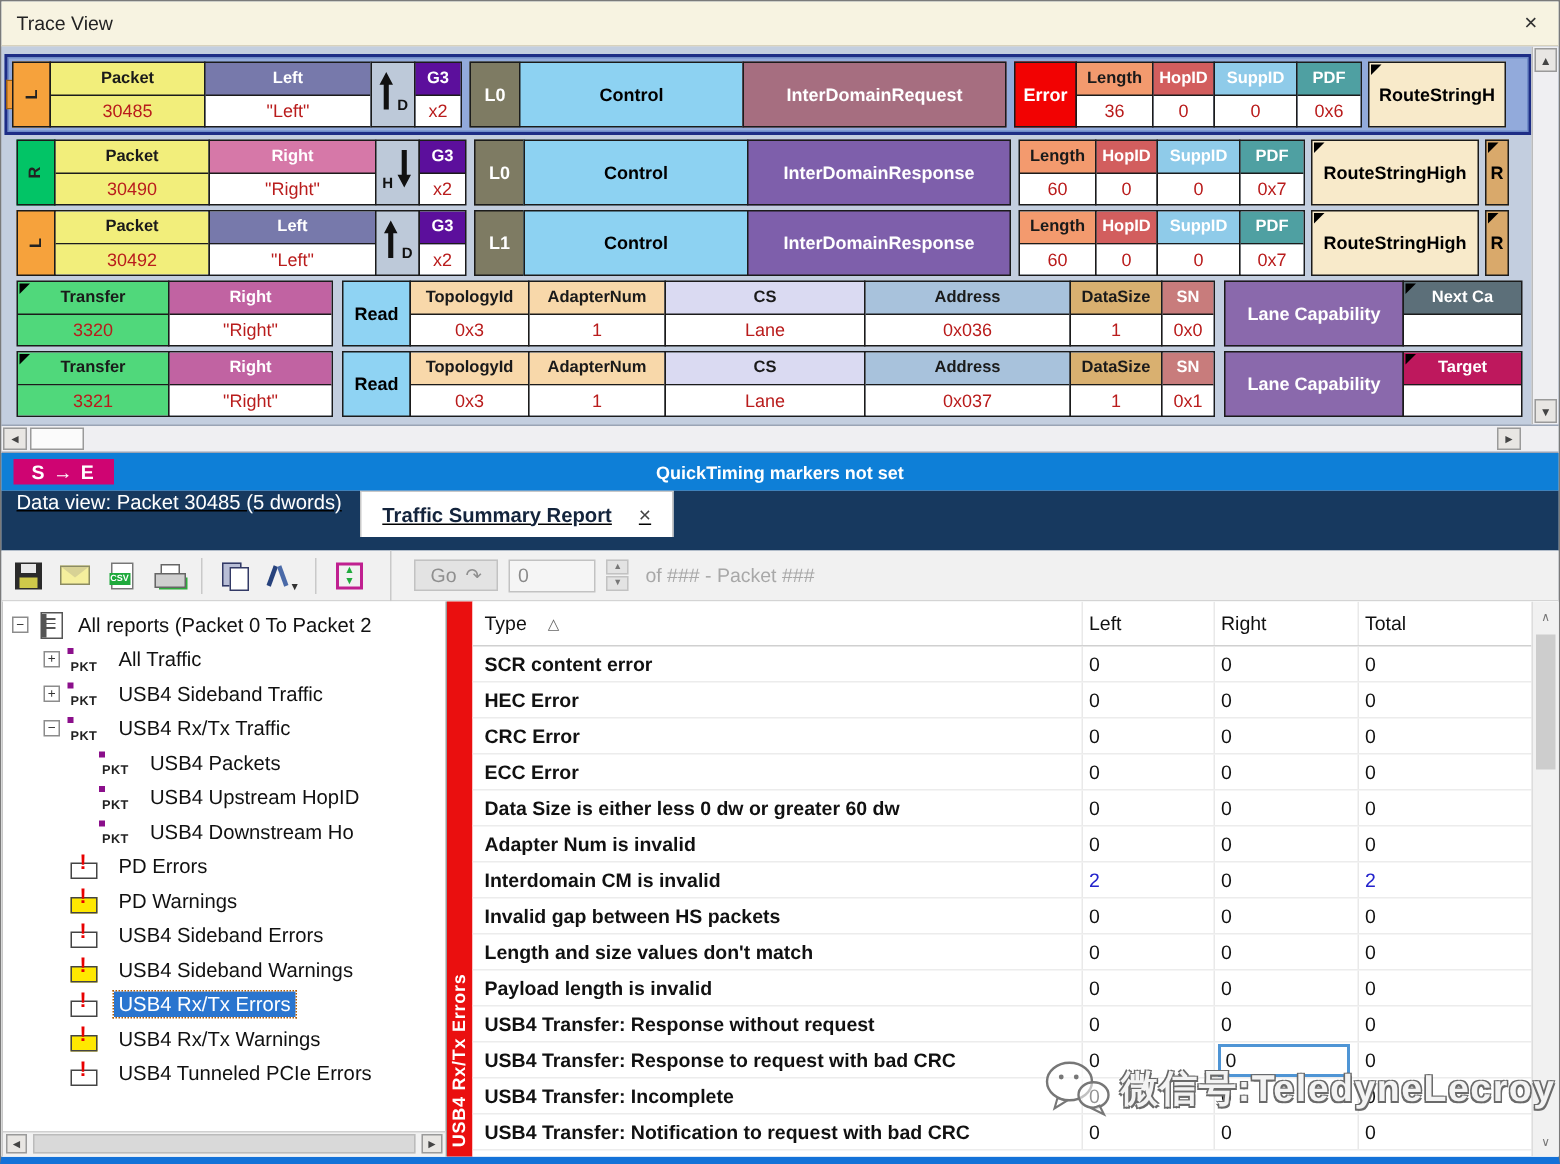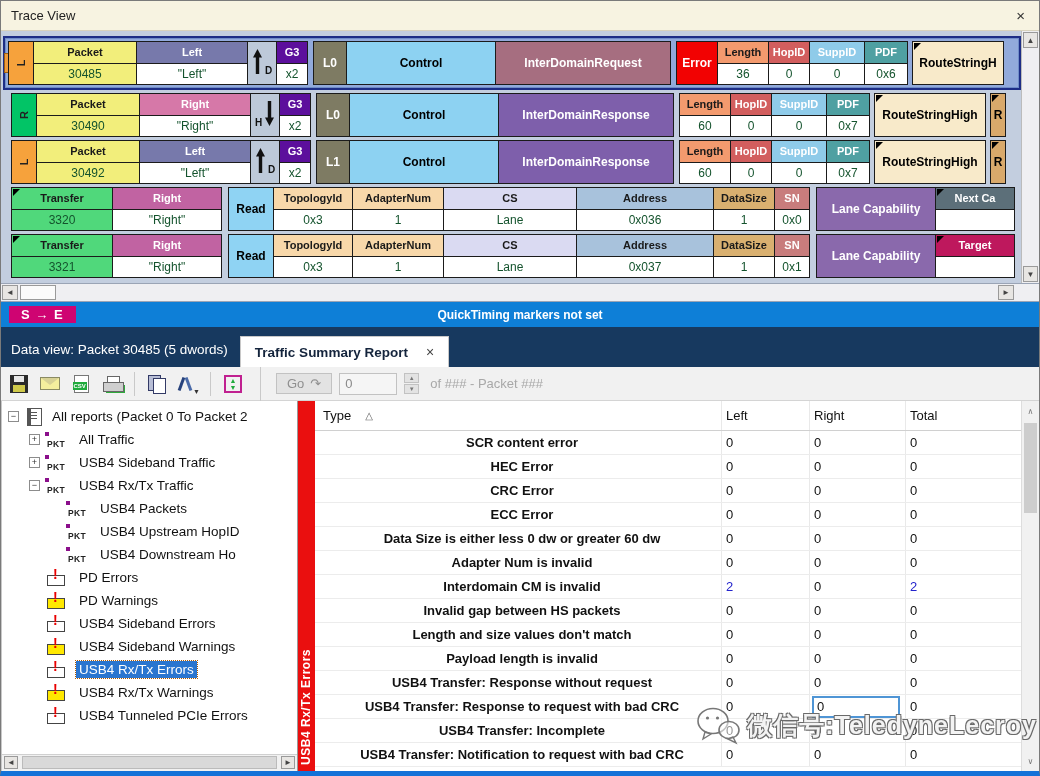--- a/index.html
+++ b/index.html
@@ -19,21 +19,21 @@
   .selwrap { position:relative; border:2px solid #1d2d86; background:#92aadb; padding:3px 0 3px 3px; margin:0 0 3px -8px; box-shadow:0 0 0 1px #6f8cc8 inset; }
   .selwrap .trow { margin-bottom:0; }
   .marker { position:absolute; left:-1px; top:50%; transform:translateY(-50%); width:11px; height:20px; background:#ef9b3c; clip-path:polygon(0 0,55% 0,100% 50%,55% 100%,0 100%); border:1px solid #9c5f12;}
   .cell { position:relative; border:1px solid #1b1b1b; margin-left:-1px; display:flex; flex-direction:column; overflow:hidden; flex:0 0 auto;}
   .cell.first { margin-left:0; }
   .gapc { border:none; background:transparent; flex:0 0 auto; margin-left:0;}
   .tabc { width:26px; align-items:center; justify-content:center; }
   .tabc span { transform:rotate(-90deg); font-size:11px; font-weight:bold; color:#222;}
   .hdr { flex:1; display:flex; align-items:center; justify-content:center; font-size:11px; font-weight:bold; color:#1a1a1a; border-bottom:1px solid #1b1b1b; white-space:nowrap; overflow:hidden;}
   .hdr.wt { color:#fff; }
-  .val { flex:1; display:flex; align-items:center; justify-content:center; font-size:12px; color:#14532d; background:#fff; white-space:nowrap; overflow:hidden;}
+  .val { flex:1; display:flex; align-items:center; justify-content:center; font-size:12px; color:#b91c1c; background:#fff; white-space:nowrap; overflow:hidden;}
   .plain { justify-content:center; align-items:center; flex-direction:row; font-size:12px; font-weight:bold; white-space:nowrap;}
   .arrowc { flex-direction:row; align-items:center; justify-content:center; gap:2px; background:#bdc9d9; }
   .arrowc .ltr { font-size:10px; font-weight:bold; color:#111; align-self:flex-end; margin-bottom:8px;}
   .cornermark { position:absolute; top:1px; left:1px; width:0; height:0; border-top:7px solid #000; border-right:7px solid transparent; }
 
   
   .sb-btn { background:#e8e6e3; border:1px solid #9a9a9a; color:#444; display:flex; align-items:center; justify-content:center; font-size:8px; }
   #trace-vsb { position:absolute; right:0; top:0; bottom:0; width:18px; background:#efeff2; border-left:1px solid #bbb; }
   #trace-vsb .sb-btn { position:absolute; left:1px; width:15px; height:16px; }
   #trace-vsb .up { top:1px; }
@@ -42,21 +42,21 @@
   #trace-hsb .lf { position:absolute; left:1px; top:1px; width:16px; height:15px;}
   #trace-hsb .rt { position:absolute; right:25px; top:1px; width:16px; height:15px;}
   #trace-hsb .thumb { position:absolute; left:19px; top:1px; width:36px; height:15px; background:#fbfbfb; border:1px solid #9a9a9a;}
 
   
   #qtbar { height:25px; background:#0e7fd7; display:flex; align-items:center; position:relative; flex:0 0 auto;}
   #qtbar .badge { margin-left:8px; background:#cf0472; color:#fff; font-size:13px; font-weight:bold; padding:1px 12px; letter-spacing:1px;}
   #qtbar .msg { position:absolute; left:0; right:0; text-align:center; color:#fff; font-size:12px; font-weight:bold;}
 
   
-  #dvbar { height:40px; background:#17395f; display:flex; align-items:flex-end; flex:0 0 auto;}
+  #dvbar { height:40px; background:#17395f; display:flex; flex:0 0 auto;text-decoration:underline;}
   #dvbar .lbl { color:#fff; font-size:13.5px; padding:0 12px 10px 10px; }
   #dvbar .tab { background:#fff; color:#14243c; font-size:13.5px; font-weight:bold; height:31px; display:flex; align-items:center; padding:12px 14px; gap:18px; border:1px solid #c8c8c8; border-bottom:none;}
   #dvbar .tab .x { font-weight:normal; color:#444; font-size:14px;}
 
   
   #toolbar { height:34px; background:#f1f1f1; border-bottom:1px solid #d4d4d4; display:flex; align-items:center; padding:0 6px; gap:7px; flex:0 0 auto;}
   .tbtn { width:24px; height:24px; display:flex; align-items:center; justify-content:center; }
   .tsep { width:1px; height:24px; background:#c9c9c9; margin:0 3px;}
   .tsep.tall { height:34px; margin:0 8px;}
   .gobtn { background:#e3e3e3; border:1px solid #c2c2c2; color:#8f8f8f; font-size:13px; padding:2px 10px; display:flex; gap:6px; align-items:center;}
@@ -88,21 +88,21 @@
   #tree-hsb .rt { position:absolute; right:2px; top:1px; width:14px; height:13px;}
   #tree-hsb .thumb { position:absolute; left:20px; right:20px; top:1px; height:13px; background:#d9d9d9; border:1px solid #bbb;}
 
   #sidetab { width:17px; flex:0 0 auto; background:#ea0f0f; position:relative; }
   #sidetab span { position:absolute; bottom:6px; left:1px; writing-mode:vertical-rl; transform:rotate(180deg); color:#fff; font-size:12px; font-weight:bold; letter-spacing:.5px; white-space:nowrap;}
 
   #tablewrap { flex:1; position:relative; background:#fff; overflow:hidden;}
   #rtable { position:absolute; left:0; top:0; right:18px; bottom:0;}
   .thead { display:flex; height:30px; align-items:center; border-bottom:1px solid #d0d0d0; font-size:13px; color:#222;}
   .trrow { display:flex; height:24px; align-items:center; border-bottom:1px solid #ececec; font-size:13px;}
-  .c-type { flex:1; padding-left:8px; font-weight:bold; color:#111; white-space:nowrap; overflow:hidden;text-align:center;}
+  .c-type { flex:1; padding-left:8px; font-weight:bold; color:#111; white-space:nowrap; overflow:hidden;}
   .thead .c-type { font-weight:normal; display:flex; align-items:center; gap:14px;}
   .sorttri { font-size:10px; color:#666; }
   .c-num { width:88px; flex:0 0 auto; padding-left:4px; border-left:1px solid #e9e9e9; align-self:stretch; display:flex; align-items:center; color:#111;}
   .c-num.r { width:96px; } .c-num.t { width:116px; }
   .c-num.blue { color:#2323cc; }
   .selcell { border:2px solid #4f95d5; background:#fff; width:88px; height:22px; display:flex; align-items:center; padding-left:3px; margin-left:-2px;}
   #table-vsb { position:absolute; right:0; top:0; bottom:0; width:18px; background:#f1f1f1; border-left:1px solid #ddd;}
   #table-vsb .sb-btn { position:absolute; left:1px; width:15px; height:16px; background:#f1f1f1; border:none; color:#777;}
   #table-vsb .up { top:2px;} #table-vsb .dn { bottom:2px;}
   #table-vsb .thumb { position:absolute; left:2px; top:22px; width:13px; height:90px; background:#cdcdcd;}

